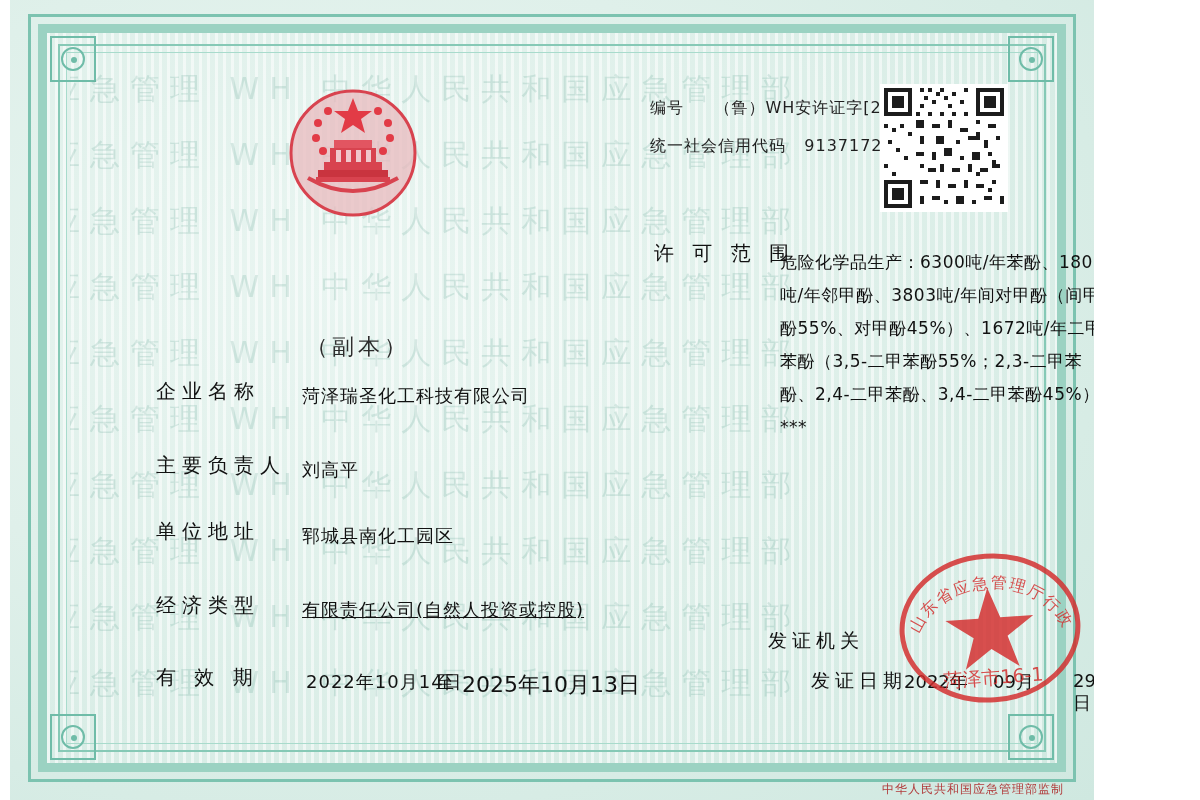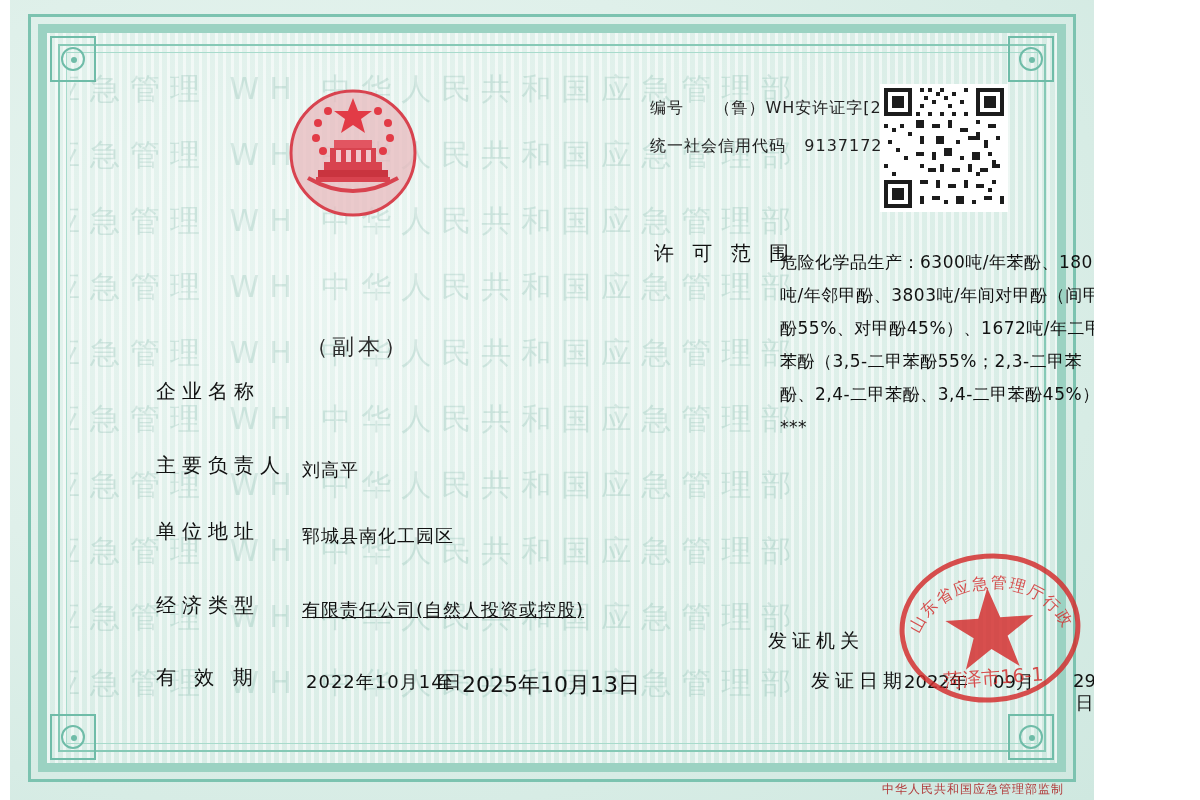--- a/index.html
+++ b/index.html
@@ -121,21 +121,21 @@
   }
   
   .issuer-label{
     position:absolute;left:758px;top:628px;font-size:19px;color:#111;letter-spacing:5px;
   }
   .date-label{
     position:absolute;left:758px;top:668px;font-size:19px;color:#111;letter-spacing:5px;padding-left:43px;
   }
   .date-y{position:absolute;left:894px;top:670px;font-size:18px;color:#111;}
   .date-m{position:absolute;left:983px;top:670px;font-size:18px;color:#111;}
-  .date-d{position:absolute;left:1063px;top:670px;font-size:18px;color:#111;text-align:center;}
+  .date-d{position:absolute;left:1063px;top:670px;font-size:18px;color:#111;}
 
   
   .seal{
     position:absolute;left:880px;top:550px;width:200px;height:160px;
     pointer-events:none;
   }
   
   .footer{
     position:absolute;right:30px;bottom:2px;
     font-size:12px;color:#b03a3a;letter-spacing:1px;
@@ -295,20 +295,21 @@
           <rect x="26" y="28" width="2" height="1"></rect>
         <rect x="30" y="28" width="1" height="2"></rect>
         <rect x="24" y="22" width="1" height="1"></rect>
           <rect x="28" y="19" width="1" height="2"></rect>
           <rect x="27" y="26" width="1" height="1"></rect>
       </g>
     </svg>
   </div>
 
   <div class="field-label" style="left:146px;top:378px;">企业名称</div>
+  <div class="field-value" style="left:292px;top:384px;">菏泽瑞圣化工科技有限公司</div>
 
   <div class="field-label" style="left:146px;top:452px;">主要负责人</div>
   <div class="field-value" style="left:292px;top:458px;">刘高平</div>
 
   <div class="field-label" style="left:146px;top:518px;">单位地址</div>
   <div class="field-value" style="left:292px;top:524px;">郓城县南化工园区</div>
 
   <div class="field-label" style="left:146px;top:592px;">经济类型</div>
   <div class="field-value" style="left:292px;top:598px;text-decoration:underline;">有限责任公司(自然人投资或控股)</div>
 

